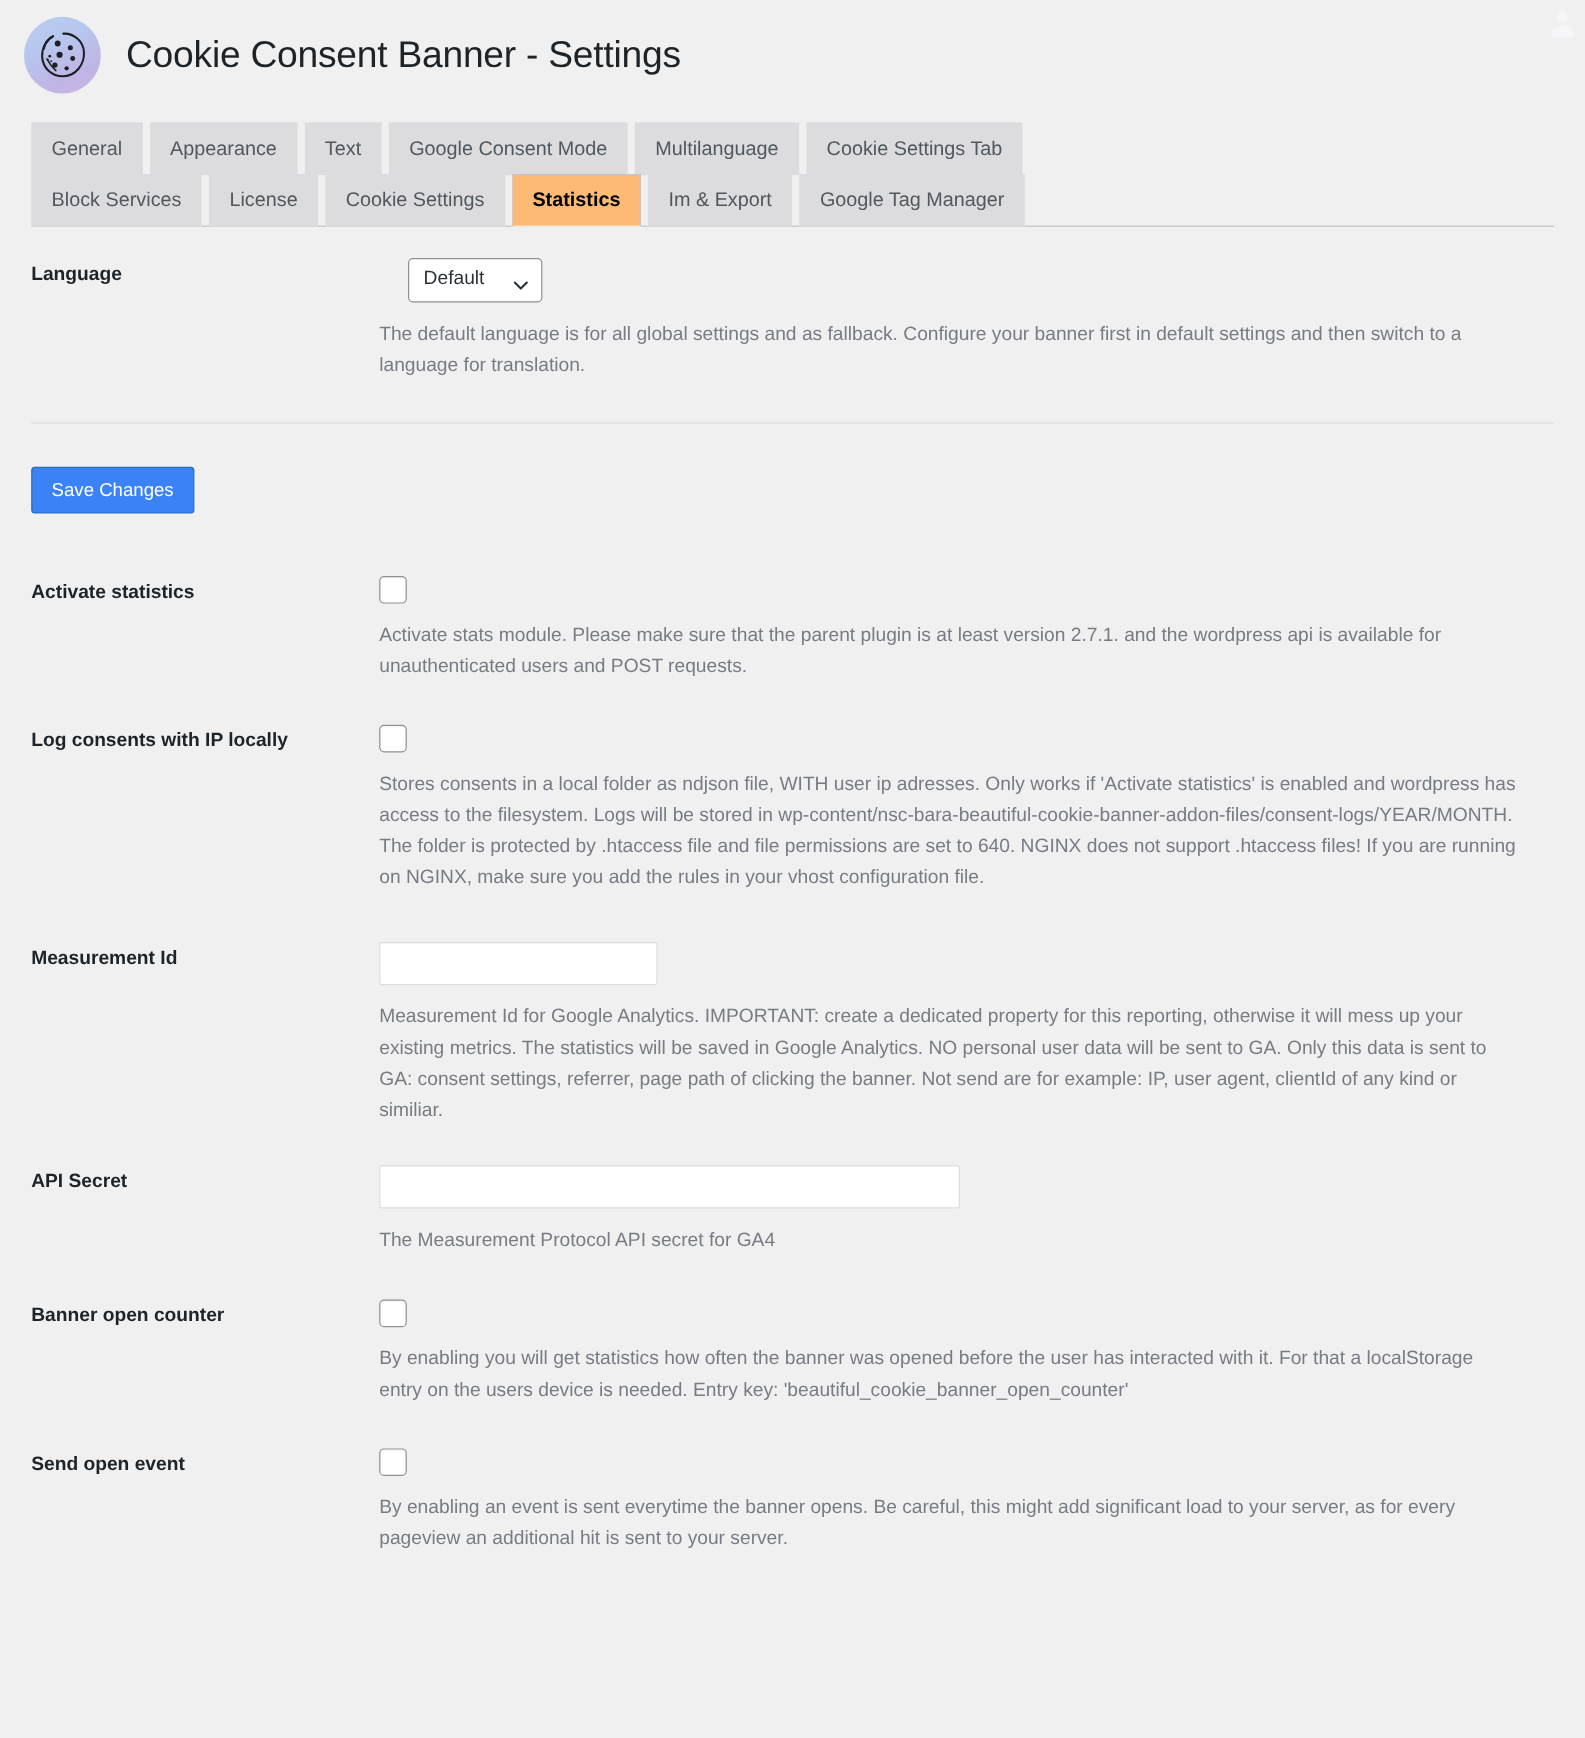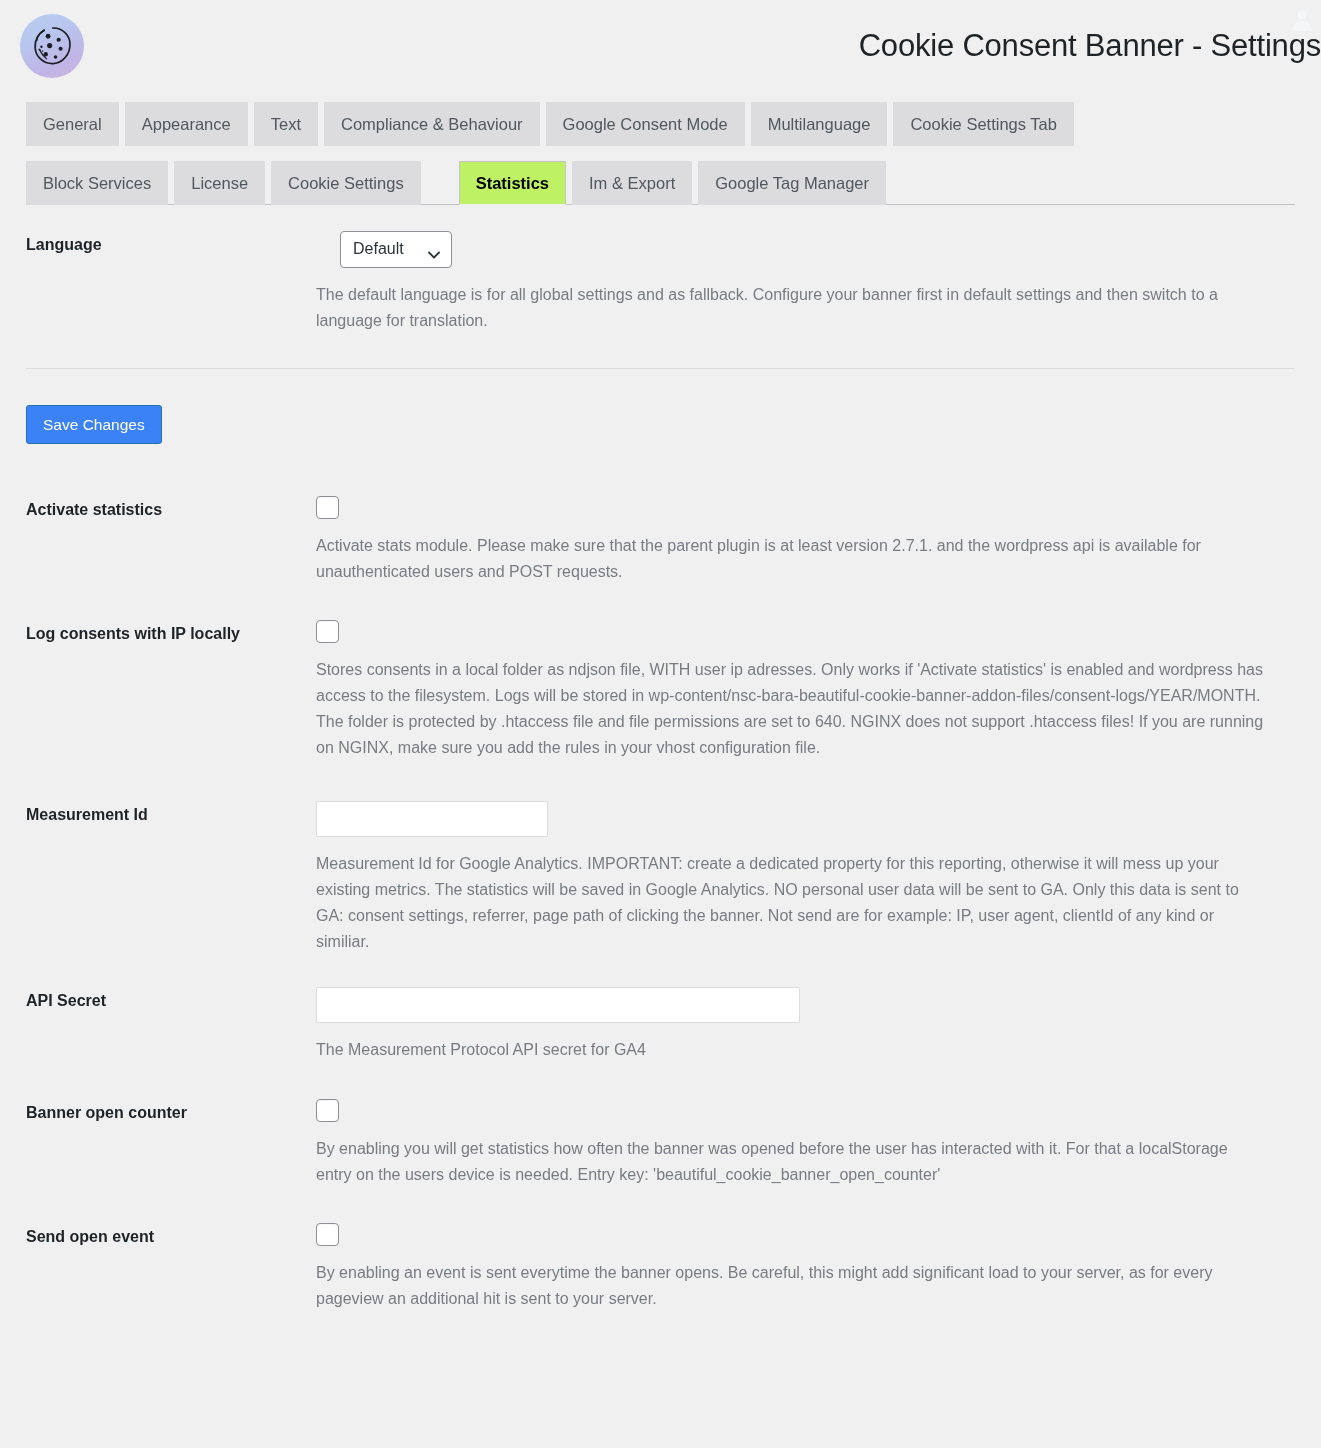--- a/index.html
+++ b/index.html
@@ -23,23 +23,22 @@
     right: 6px;
     width: 26px;
     height: 26px;
     opacity: 0.55;
   }
 
   
   .page-header {
     display: flex;
     align-items: center;
-    gap: 0;
+    gap: 21px;
     padding: 14px 0 0 20px;
-    justify-content: space-between;
   }
   .cookie-logo {
     width: 64px;
     height: 64px;
     border-radius: 50%;
     background: linear-gradient(155deg, #b9cdf0 0%, #b7c6ee 35%, #c1b4e4 75%, #cbb6e6 100%);
     display: flex;
     align-items: center;
     justify-content: center;
     flex: 0 0 auto;
@@ -55,21 +54,21 @@
 
   
   .tabs-wrap {
     margin: 24px 0 0 0;
     padding: 0 26px 0 26px;
     position: relative;
   }
   .tabs {
     display: flex;
     flex-wrap: wrap;
-    gap: 16px;
+    gap: 0;
     position: relative;
     border-bottom: 1px solid #c3c4c7;
     padding-bottom: 0;
   }
   .tab {
     background: #dcdcde;
     color: #50575e;
     border: 1px solid transparent;
     border-bottom: none;
     font-size: 16.5px;
@@ -77,29 +76,28 @@
     padding: 13px 16px 13px 16px;
     margin: 0 6px -1px 0;
     cursor: pointer;
     white-space: nowrap;
     font-family: "Liberation Sans", sans-serif;
     position: relative;
     top: 0;
   }
   .tab.row2 { margin-top: 0; }
   .tab.active {
-    background: #bef264;
+    background: #fdba74;
     color: #000;
     font-weight: 700;
     border-left: 1px solid #c3c4c7;
     border-right: 1px solid #c3c4c7;
     border-top: 1px solid #c3c4c7;
     border-bottom: 1px solid #f0f0f1;
     z-index: 2;
-    margin-left: 32px;
   }
   .tab-row {
     display: flex;
     flex-wrap: nowrap;
     width: 100%;
   }
   .tab-row:first-child { margin-bottom: 0; }
 
   
   .form-table {
@@ -252,21 +250,20 @@
   </div>
   <h1 class="page-title">Cookie Consent Banner - Settings</h1>
 </div>
 
 <div class="tabs-wrap">
   <div class="tabs">
     <div class="tab-row">
       <div class="tab">General</div>
       <div class="tab">Appearance</div>
       <div class="tab">Text</div>
-      <div class="tab">Compliance &amp; Behaviour</div>
       <div class="tab">Google Consent Mode</div>
       <div class="tab">Multilanguage</div>
       <div class="tab">Cookie Settings Tab</div>
     </div>
     <div class="tab-row">
       <div class="tab row2">Block Services</div>
       <div class="tab row2">License</div>
       <div class="tab row2">Cookie Settings</div>
       <div class="tab row2 active">Statistics</div>
       <div class="tab row2">Im &amp; Export</div>

